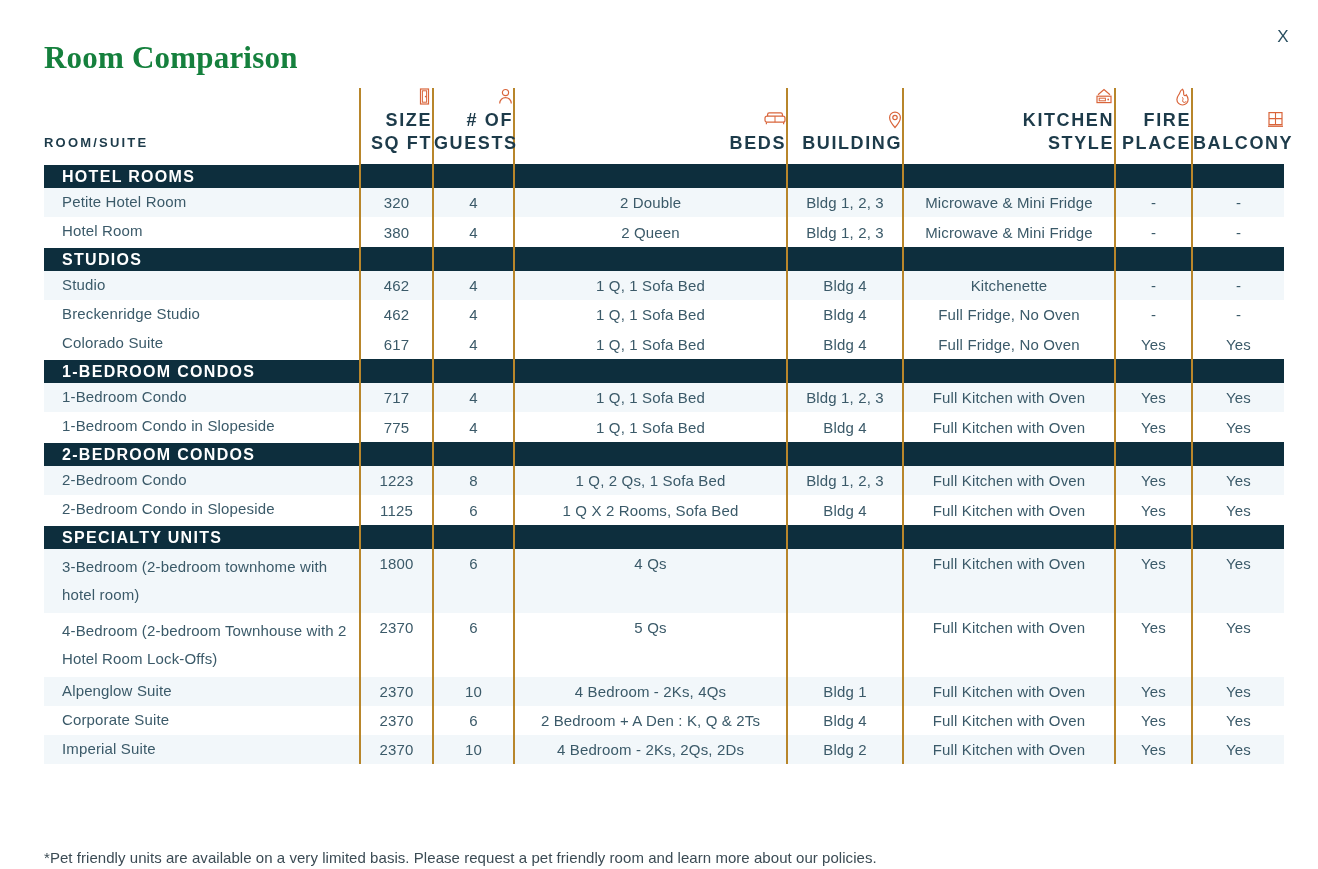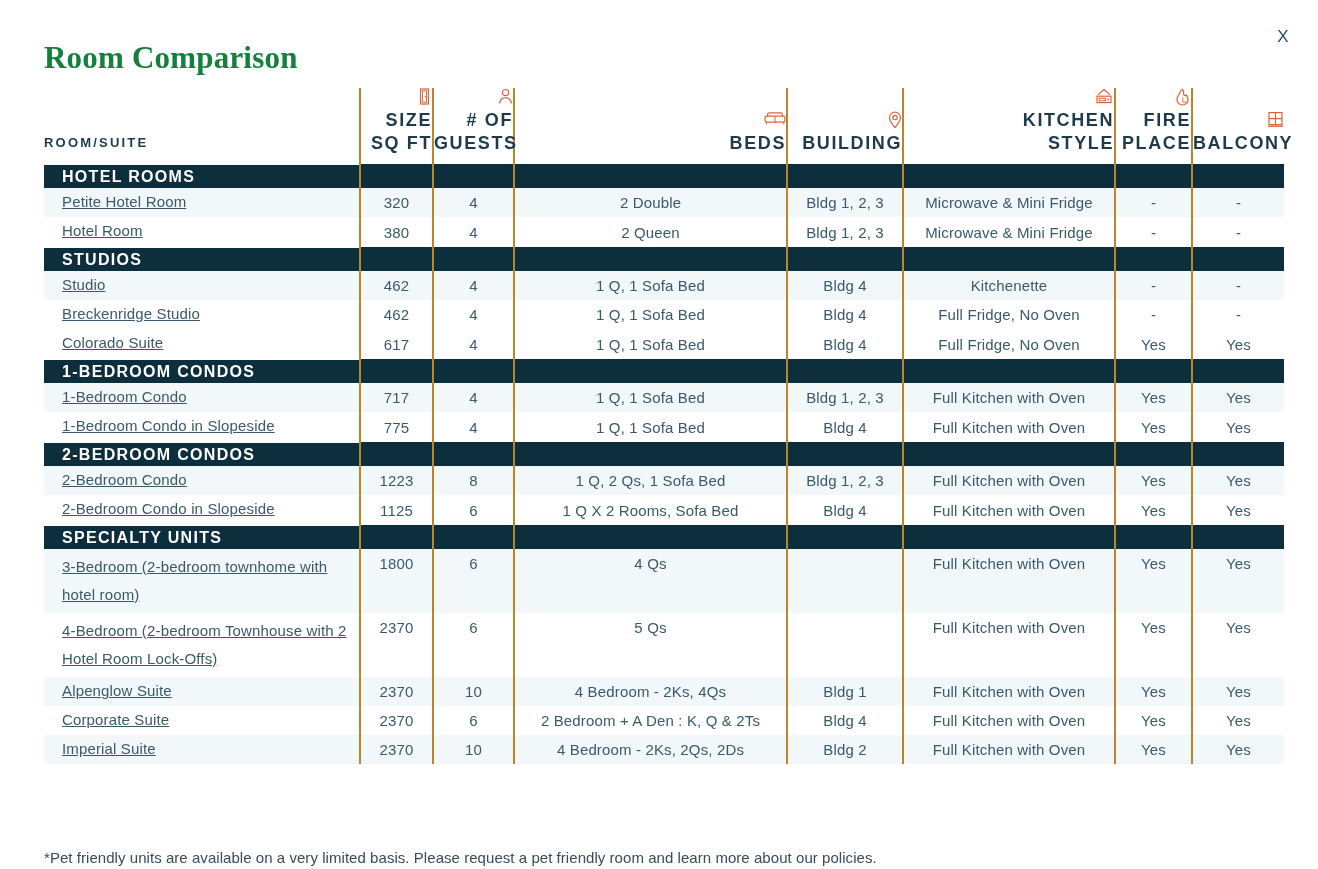--- a/index.html
+++ b/index.html
@@ -125,21 +125,20 @@
     border-left: 2px solid #b8862b;
     text-align: center;
     vertical-align: middle;
     letter-spacing: 0.15px;
   }
   tr.data td.d-name {
     border-left: none;
     text-align: left;
     padding-left: 18px;
     line-height: 1.9;
-    text-decoration: underline;
   }
   tr.data.alt td { background: #f2f7fa; }
   tr.data td.d-beds { text-align: center; }
   tr.data.tall td { height: 58px; }
   tr.data.tall td.d-size,
   tr.data.tall td.d-guests,
   tr.data.tall td.d-beds,
   tr.data.tall td.d-bldg,
   tr.data.tall td.d-kitch,
   tr.data.tall td.d-fire,

